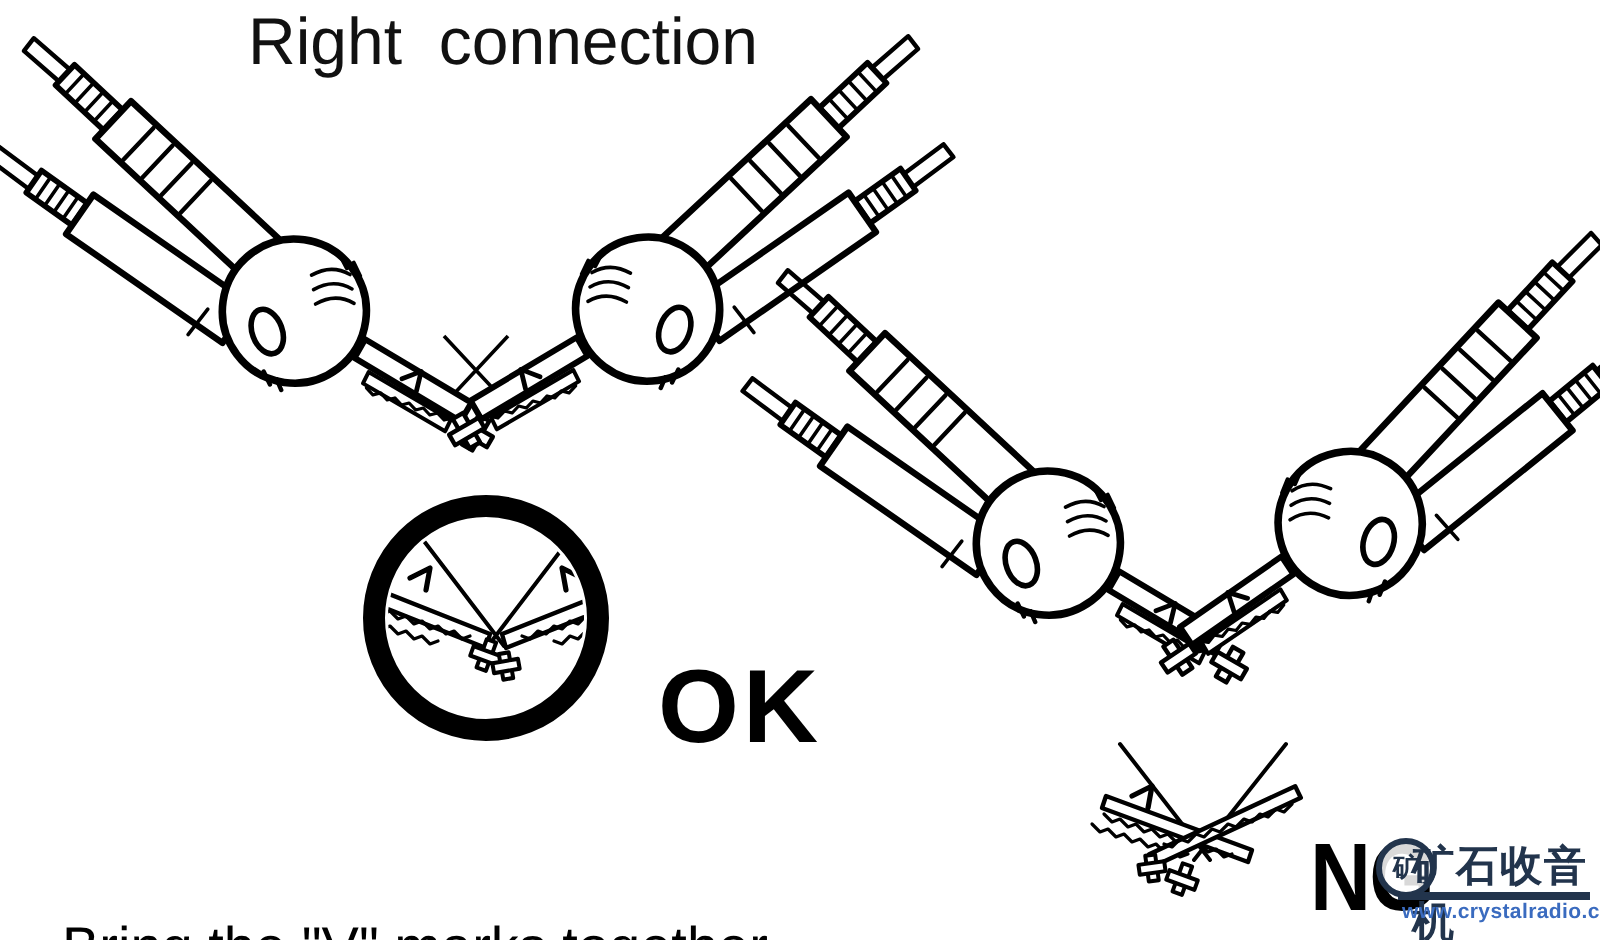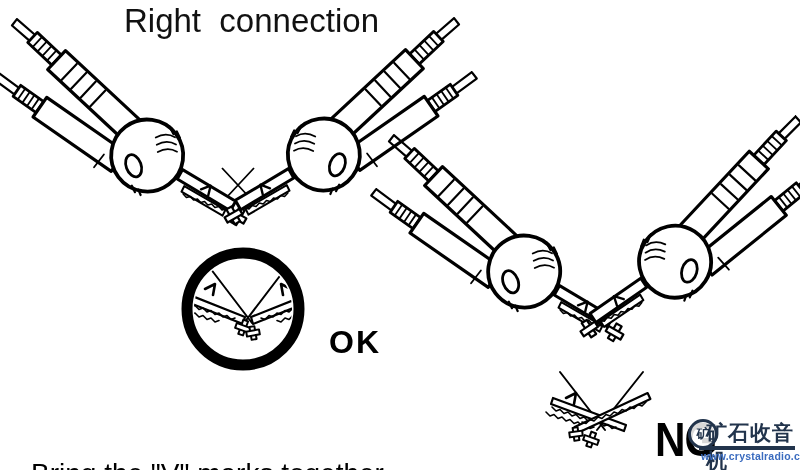--- a/index.html
+++ b/index.html
@@ -2,21 +2,21 @@
 <html><head>
 <meta charset="utf-8">
 <style>
   html,body{margin:0;padding:0;background:#e8e8e8;}
   #canvas{position:relative;width:800px;height:470px;background:#ffffff;overflow:hidden;
           font-family:"Liberation Sans", sans-serif;color:#000;}
   .abs{position:absolute;}
   .title{font-size:33px;color:#111;white-space:pre;letter-spacing:0px;}
   #title-right{left:124px;top:2px;}
   #title-wrong{left:478px;top:104px;}
-  #ok-label{left:329px;top:324px;font-size:32px;font-weight:bold;letter-spacing:2px;}
+  #ok-label{left:329px;top:324px;font-size:52px;font-weight:bold;letter-spacing:2px;}
   #ng-label{left:655px;top:412px;font-size:48px;font-weight:bold;letter-spacing:-1px;transform:scaleX(.88);transform-origin:left;}
   #caption{left:31px;top:384px;font-size:28px;line-height:36px;white-space:pre;}
   #artwork{position:absolute;left:0;top:0;}
   
   #wm-name{left:706px;top:419px;font-size:21px;font-weight:bold;color:#22344c;letter-spacing:1px;}
   #wm-bar{left:699px;top:446px;width:96px;height:4px;background:#22344c;}
   #wm-url{left:701px;top:450px;font-size:10.5px;font-weight:bold;color:#3a6bbf;letter-spacing:0.2px;}
   #wm-logo{left:688px;top:419px;width:24px;height:24px;border:3px solid #22344c;border-radius:50%;
            background:rgba(255,255,255,.85);display:flex;align-items:center;justify-content:center;
            font-size:13px;font-weight:bold;color:#22344c;}

